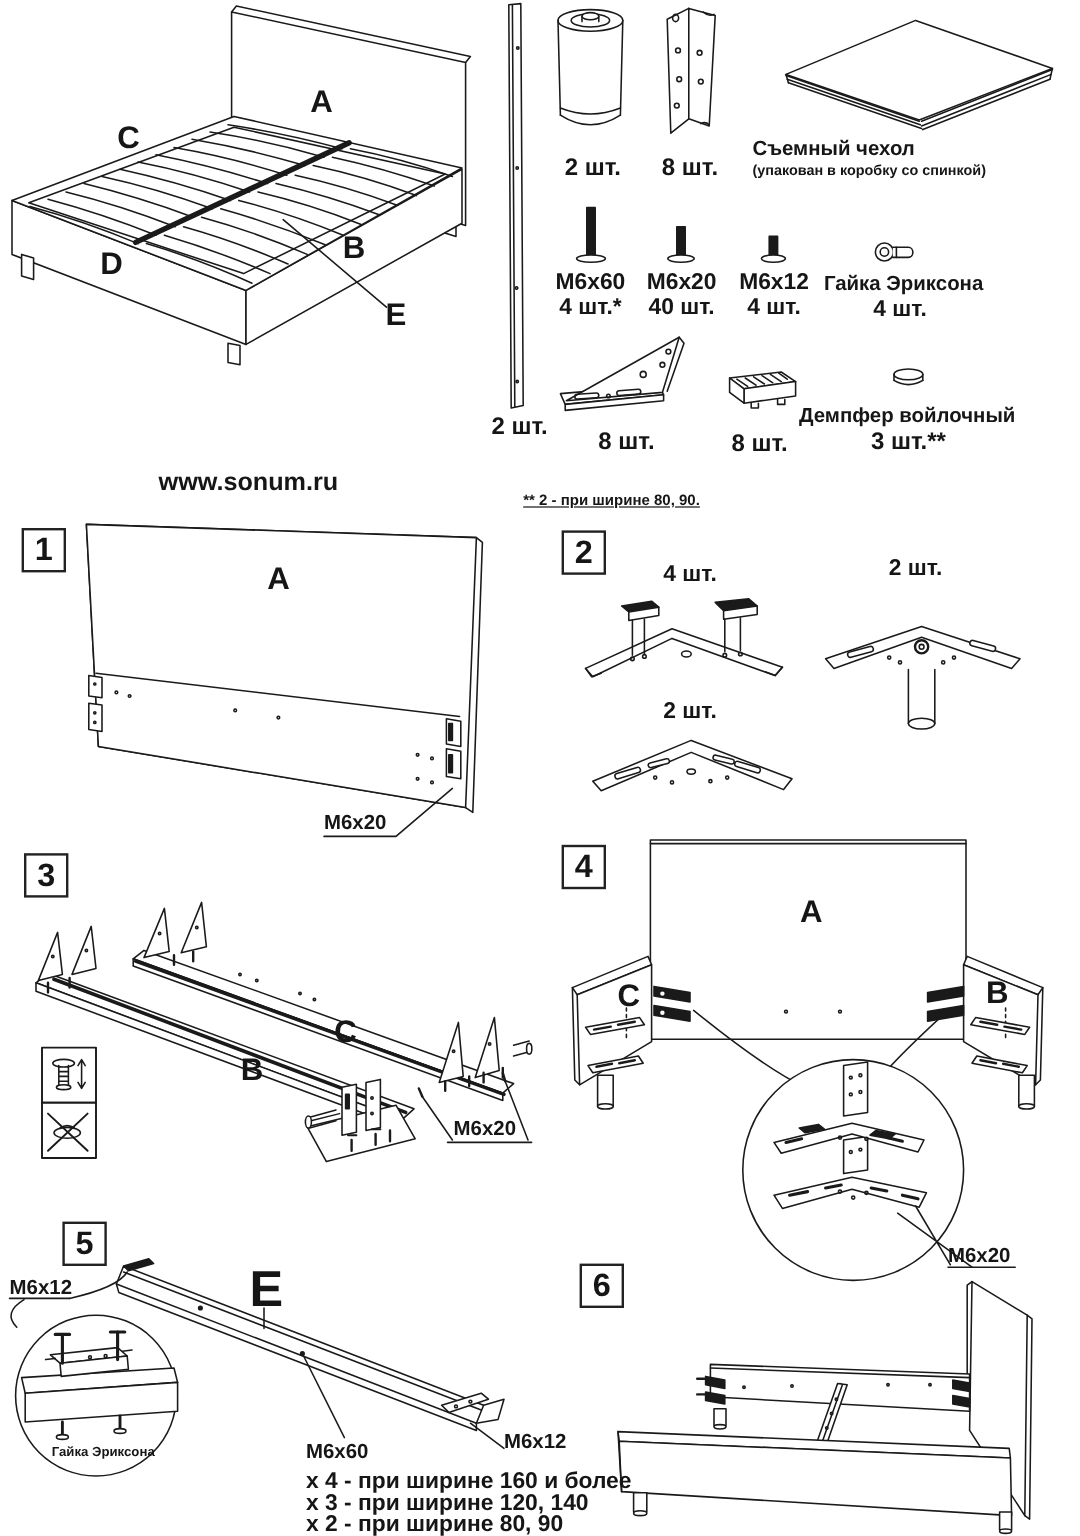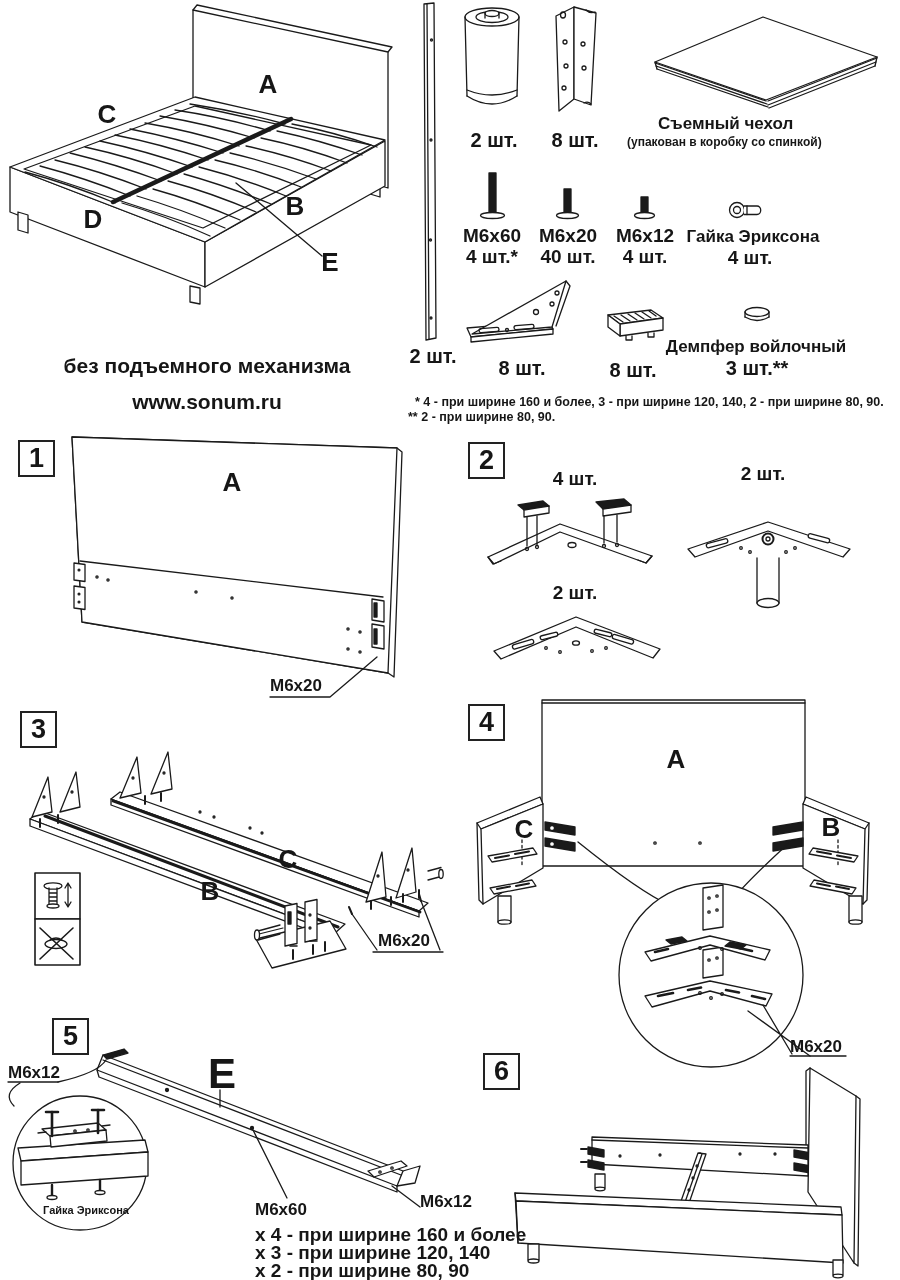--- a/index.html
+++ b/index.html
@@ -394,48 +394,46 @@
     <path d="M515,1193 L841,1207 L842,1215 L516,1201 Z" fill="#fff"></path>
     <path d="M516,1201 L842,1215 L843,1263 L518,1243 Z" fill="#fff"></path>
     <path d="M515,1193 L518,1243"></path>
     <path d="M528,1244 h11 v16 h-11 z" fill="#fff"></path>
     <ellipse cx="533.5" cy="1261" rx="5.5" ry="2" fill="#fff"></ellipse>
     <path d="M833,1260 h10 v15 h-10 z" fill="#fff"></path>
     <ellipse cx="838" cy="1276" rx="5" ry="1.8" fill="#fff"></ellipse>
   </g>
 </svg>
 
-<div class="lbl c t21" style="left:207px;top:355px;">без подъемного механизма</div>
 <div class="lbl c t21" style="left:207px;top:391px;">www.sonum.ru</div>
 
 <div class="lbl c t26" style="left:268px;top:71px;">A</div>
 <div class="lbl c t26" style="left:107px;top:101px;">C</div>
 <div class="lbl c t26" style="left:93px;top:206px;">D</div>
 <div class="lbl c t26" style="left:295px;top:193px;">B</div>
 <div class="lbl c t26" style="left:330px;top:249px;">E</div>
 
 <div class="lbl c t20" style="left:433px;top:346px;">2 шт.</div>
 <div class="lbl c t20" style="left:494px;top:130px;">2 шт.</div>
 <div class="lbl c t20" style="left:575px;top:130px;">8 шт.</div>
-<div class="lbl t17" style="left:658px;top:115px;text-align:center;">Съемный чехол</div>
+<div class="lbl t17" style="left:627px;top:115px;text-align:center;">Съемный чехол</div>
 <div class="lbl t16" style="left:627px;top:136px;">(упакован в коробку со спинкой)</div>
 <div class="lbl c t19" style="left:492px;top:226px;">М6х60</div>
 <div class="lbl c t19" style="left:492px;top:247px;">4 шт.*</div>
 <div class="lbl c t19" style="left:568px;top:226px;">М6х20</div>
 <div class="lbl c t19" style="left:568px;top:247px;">40 шт.</div>
 <div class="lbl c t19" style="left:645px;top:226px;">М6х12</div>
 <div class="lbl c t19" style="left:645px;top:247px;">4 шт.</div>
 <div class="lbl c t17" style="left:753px;top:228px;">Гайка Эриксона</div>
 <div class="lbl c t19" style="left:750px;top:248px;">4 шт.</div>
 <div class="lbl c t20" style="left:522px;top:358px;">8 шт.</div>
 <div class="lbl c t20" style="left:633px;top:360px;">8 шт.</div>
 <div class="lbl c t17" style="left:756px;top:338px;">Демпфер войлочный</div>
 <div class="lbl c t20" style="left:757px;top:358px;">3 шт.**</div>
-<div class="lbl t13" style="left:415px;top:396px;">* 4 - при ширине 160 и более, 3 - при ширине 120, 140, 2 - при ширине 80, 90.</div>
-<div class="lbl t13" style="left:408px;top:411px;">** 2 - при ширине 80, 90.</div>
+<div class="lbl t13" style="left:436px;top:411px;text-decoration:underline;">** 2 - при ширине 80, 90.</div>
 
 <div class="stepbox" style="left:18px;top:440px;">1</div>
 <div class="stepbox" style="left:468px;top:442px;">2</div>
 <div class="stepbox" style="left:20px;top:711px;">3</div>
 <div class="stepbox" style="left:468px;top:704px;">4</div>
 <div class="stepbox" style="left:52px;top:1018px;">5</div>
 <div class="stepbox" style="left:483px;top:1053px;">6</div>
 
 <div class="lbl c t26" style="left:232px;top:469px;">A</div>
 <div class="lbl t17" style="left:270px;top:677px;">М6х20</div>

